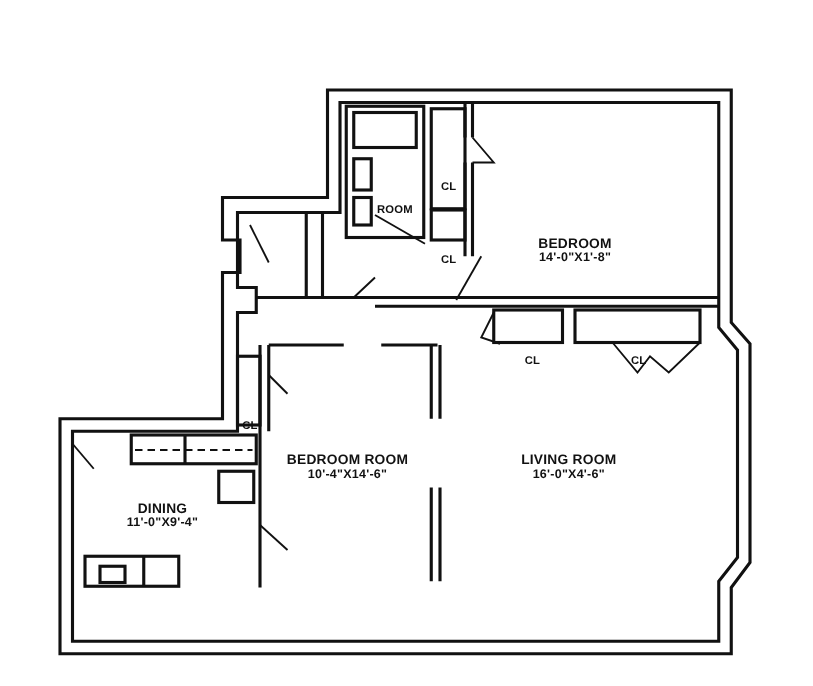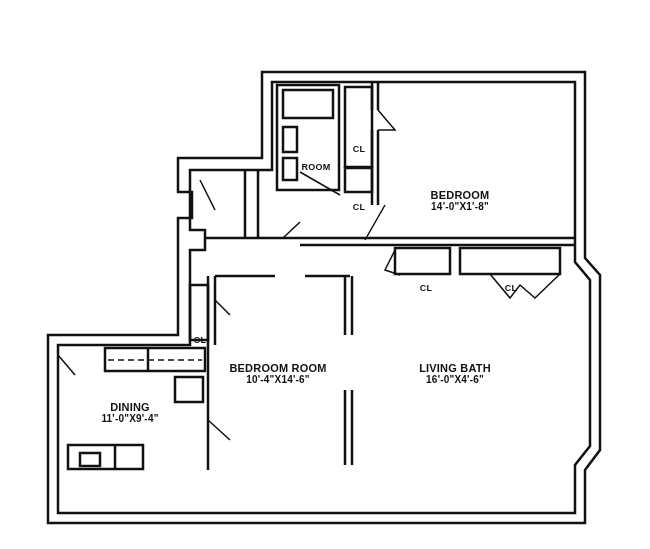--- a/index.html
+++ b/index.html
@@ -77,21 +77,21 @@
     <path d="M208,420 L230,440"></path>
   </g>
 </svg>
 
 <div class="lbl" style="left:405px;top:152px;width:110px;margin-top:37px;">
   <div class="room-name">BEDROOM</div>
   <div class="room-dim">14'-0"X1'-8"</div>
 </div>
 
 <div class="lbl" style="left:400px;top:362px;width:110px;">
-  <div class="room-name">LIVING BATH</div>
+  <div class="room-name">LIVING ROOM</div>
   <div class="room-dim">16'-0"X4'-6"</div>
 </div>
 
 <div class="lbl" style="left:228px;top:362px;width:100px;">
   <div class="room-name">BEDROOM ROOM</div>
   <div class="room-dim">10'-4"X14'-6"</div>
 </div>
 
 <div class="lbl" style="left:80px;top:401px;width:100px;">
   <div class="room-name">DINING</div>

